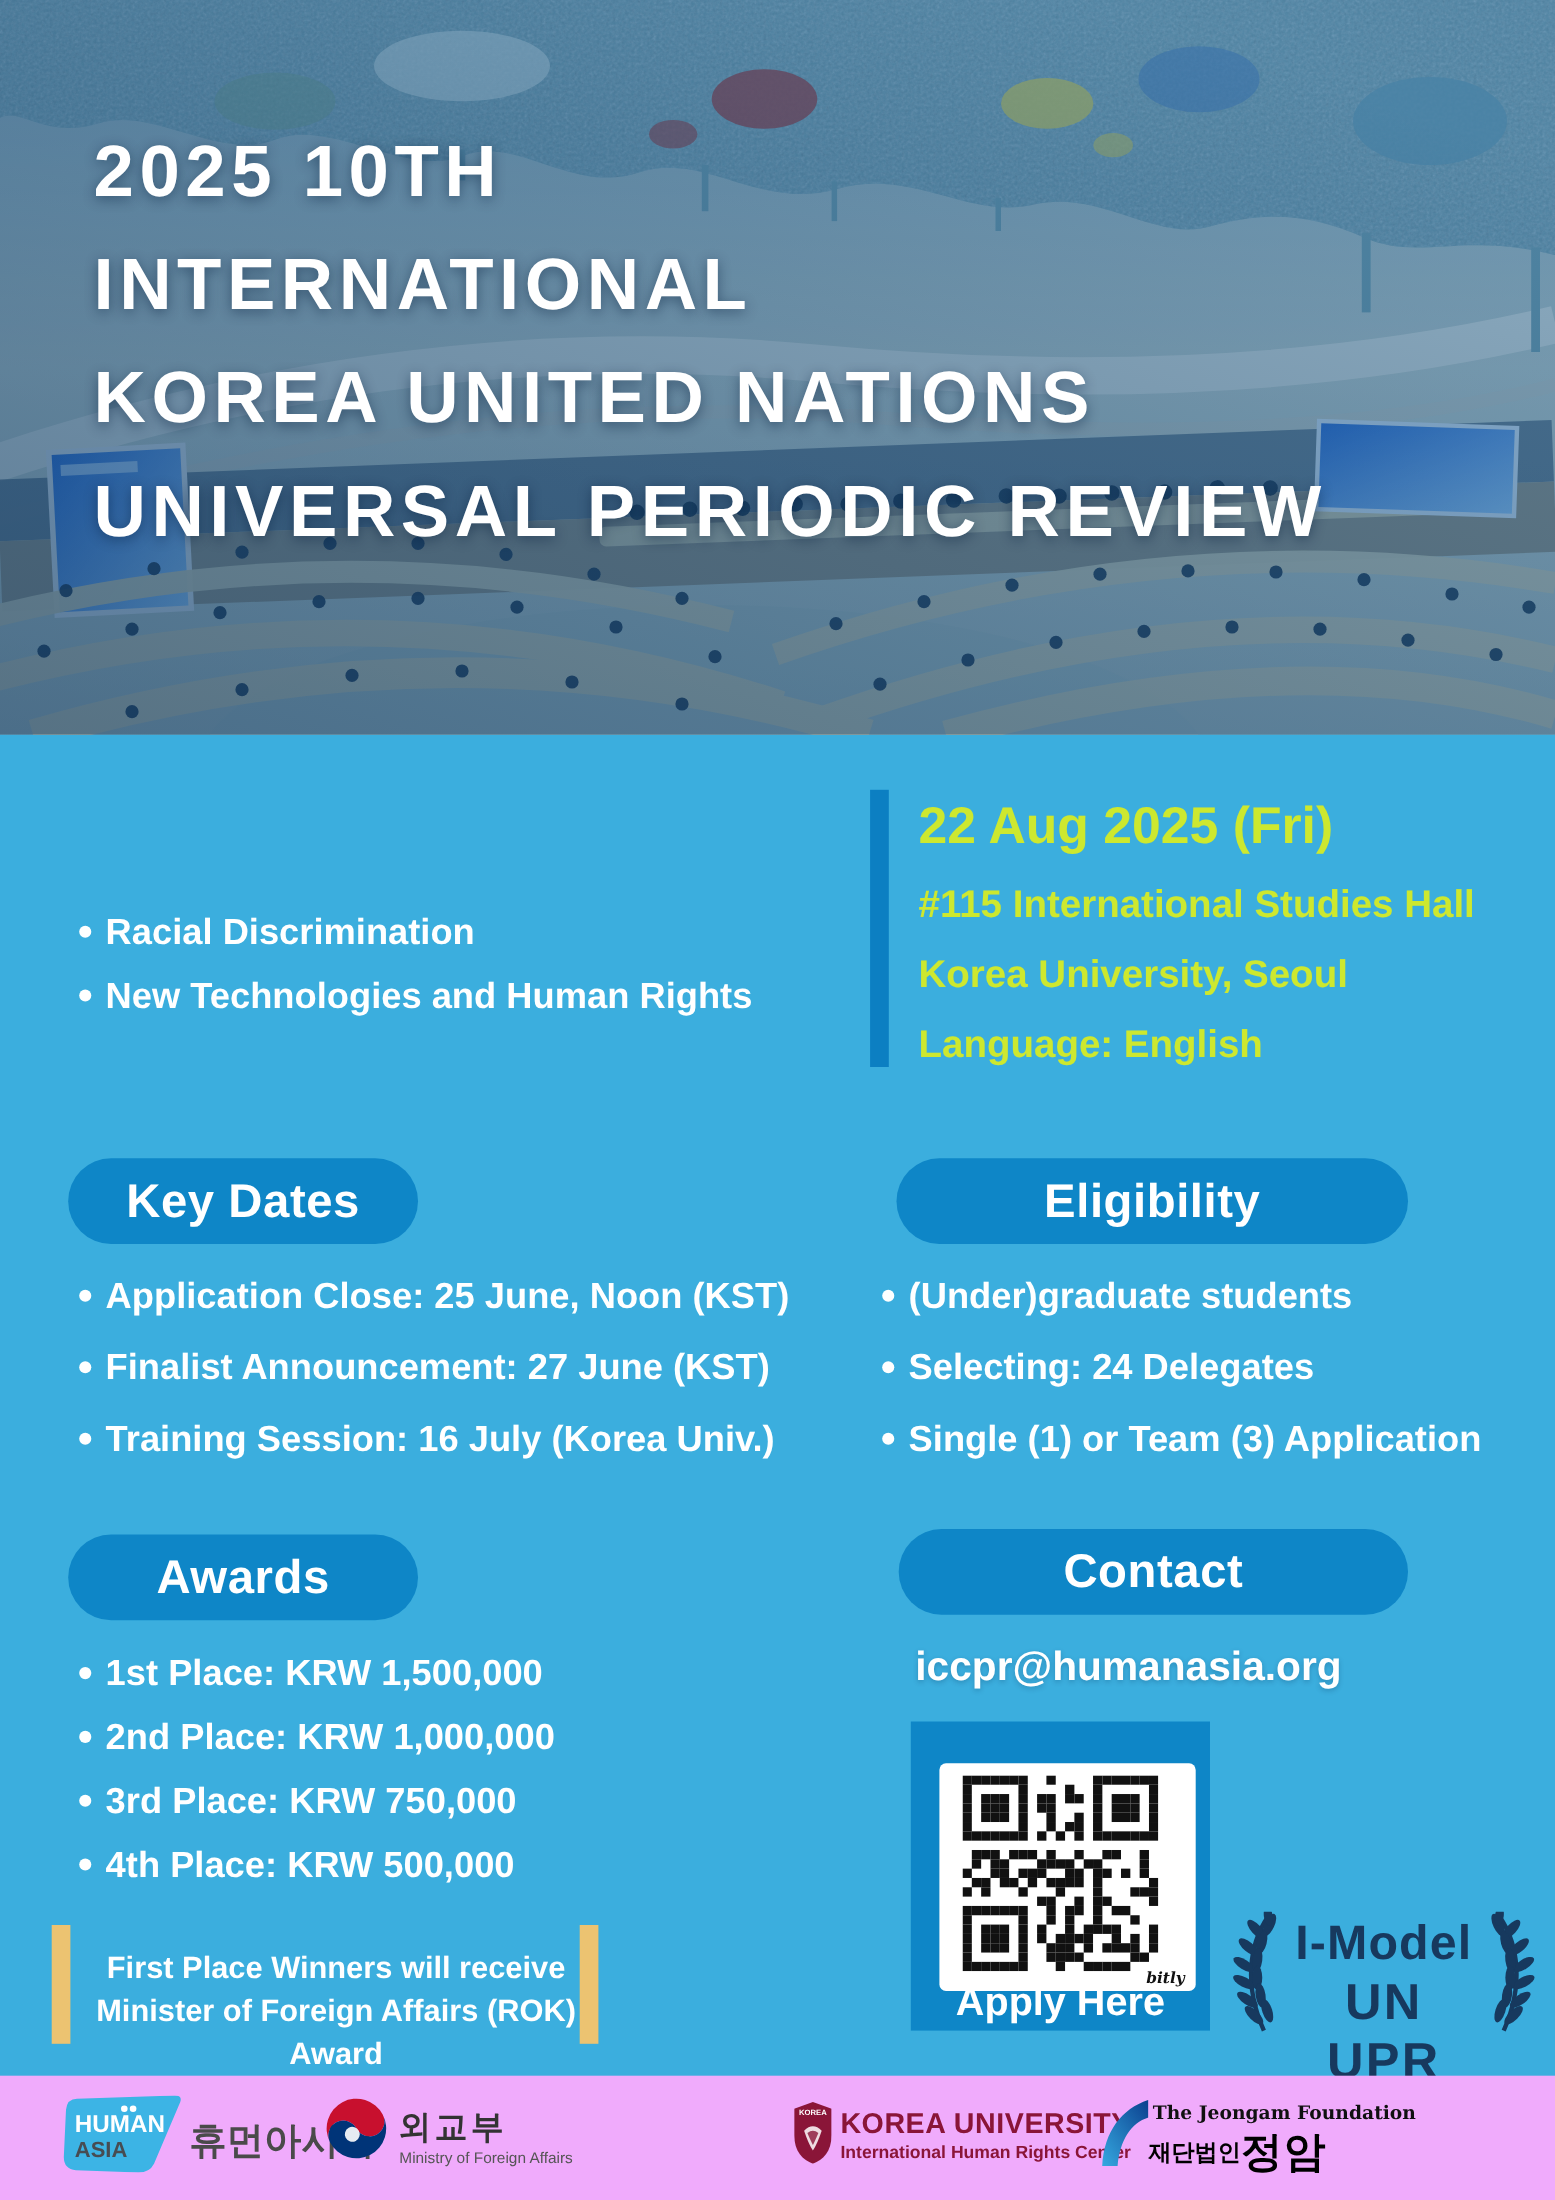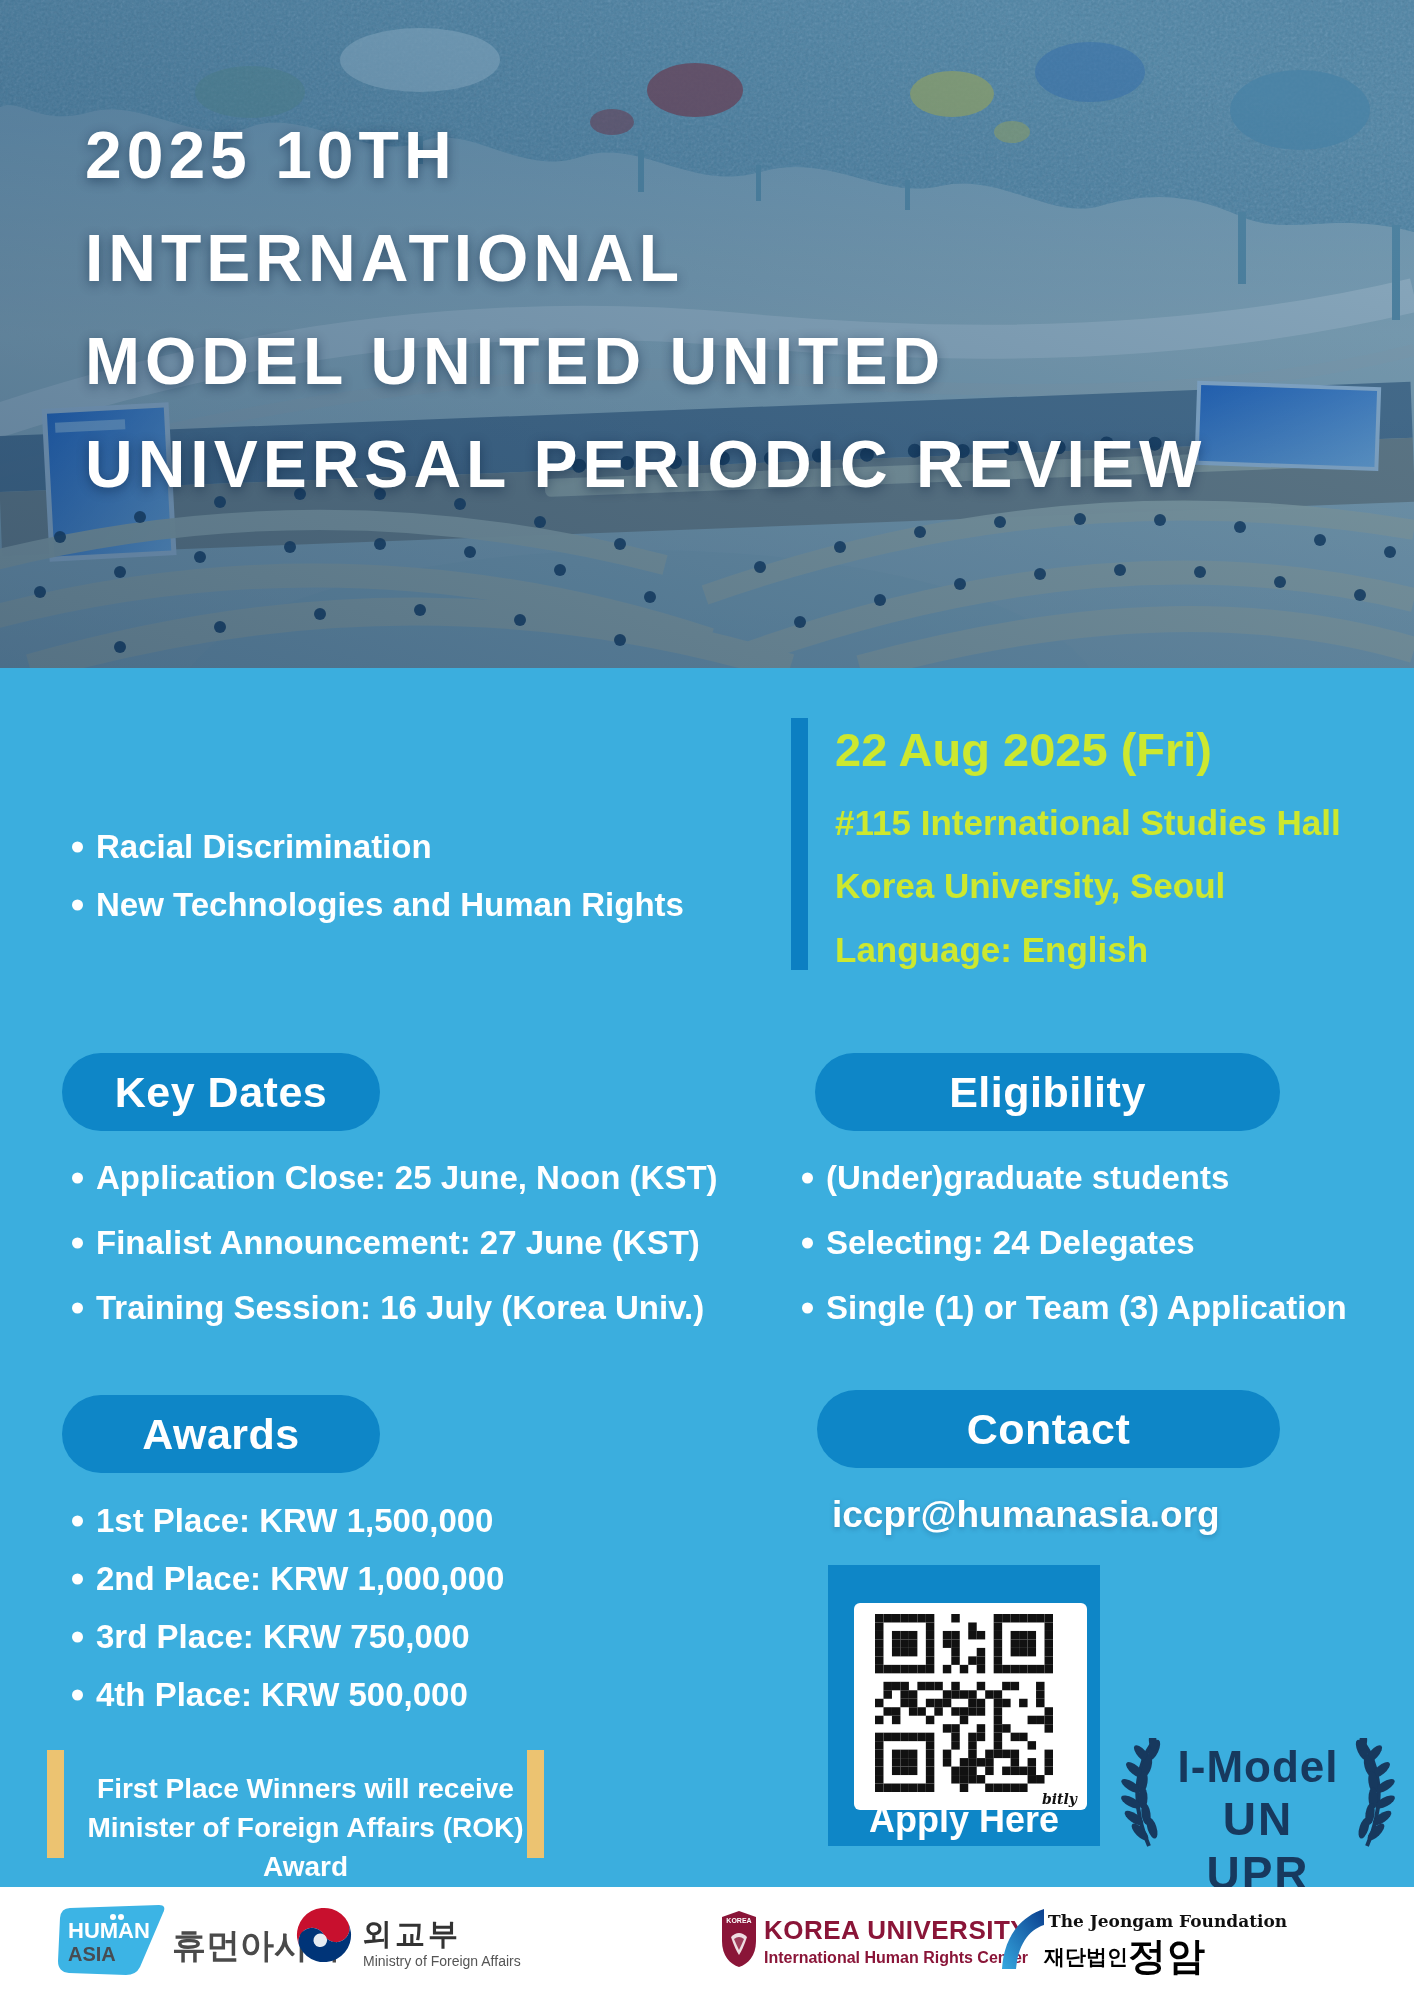--- a/index.html
+++ b/index.html
@@ -66,21 +66,21 @@
     font-size:44px;font-weight:bold;letter-spacing:1px;}
   .im-l2{position:absolute;left:56px;right:56px;top:56px;text-align:center;
     font-size:46px;font-weight:bold;letter-spacing:2px;}
   
   .note{position:absolute;left:0;top:1750px;width:620px;height:110px;}
   .note-bar{position:absolute;top:0;width:17px;height:108px;background:#ECC371;}
   .nb-left{left:47px;} .nb-right{left:527px;}
   .note-text{position:absolute;left:64px;top:19px;width:483px;text-align:center;
     color:#fff;font-weight:bold;font-size:28px;line-height:39px;}
   
-  .footer{position:absolute;left:0;top:1887px;width:1414px;height:113px;background:#ffffff;}
+  .footer{position:absolute;left:0;top:1887px;width:1414px;height:113px;background:#f0abfc;}
   .ha-bubble{position:absolute;left:55px;top:18px;}
   .ha-kr{position:absolute;left:172px;top:36px;font-size:34px;font-weight:bold;color:#4a4a4a;}
   .mofa-sym{position:absolute;left:295px;top:19px;}
   .mofa-kr{position:absolute;left:362px;top:27px;font-size:30px;font-weight:bold;color:#333;letter-spacing:3px;}
   .mofa-en{position:absolute;left:363px;top:66px;font-size:14px;color:#555;}
   .ku-crest{position:absolute;left:722px;top:24px;}
   .ku-name{position:absolute;left:764px;top:28px;font-size:26px;font-weight:bold;color:#8A1538;letter-spacing:.5px;}
   .ku-sub{position:absolute;left:764px;top:62px;font-size:16px;font-weight:bold;color:#8A1538;}
   .jg-swoosh{position:absolute;left:1000px;top:22px;}
   .jg-en{position:absolute;left:1048px;top:24px;font-size:17px;font-weight:bold;
@@ -232,21 +232,21 @@
         <rect x="418" y="136" width="5" height="28" fill="#7a9da1"></rect>
       </g>
 
       <rect x="0" y="0" width="1414" height="668" fill="#1565A8" opacity="0.42"></rect>
       <rect x="0" y="0" width="1414" height="668" fill="url(#vig)"></rect>
     </svg>
 
     <div class="hero-title">
       <div>2025 10TH</div>
       <div>INTERNATIONAL</div>
-      <div>MODEL UNITED UNITED</div>
+      <div>KOREA UNITED NATIONS</div>
       <div>UNIVERSAL PERIODIC REVIEW</div>
     </div>
   </div>
 
   <ul class="blist l-thematic">
     <li>
         <span>Racial Discrimination</span>
       </li>
     <li>
         <span>New Technologies and Human Rights</span>

